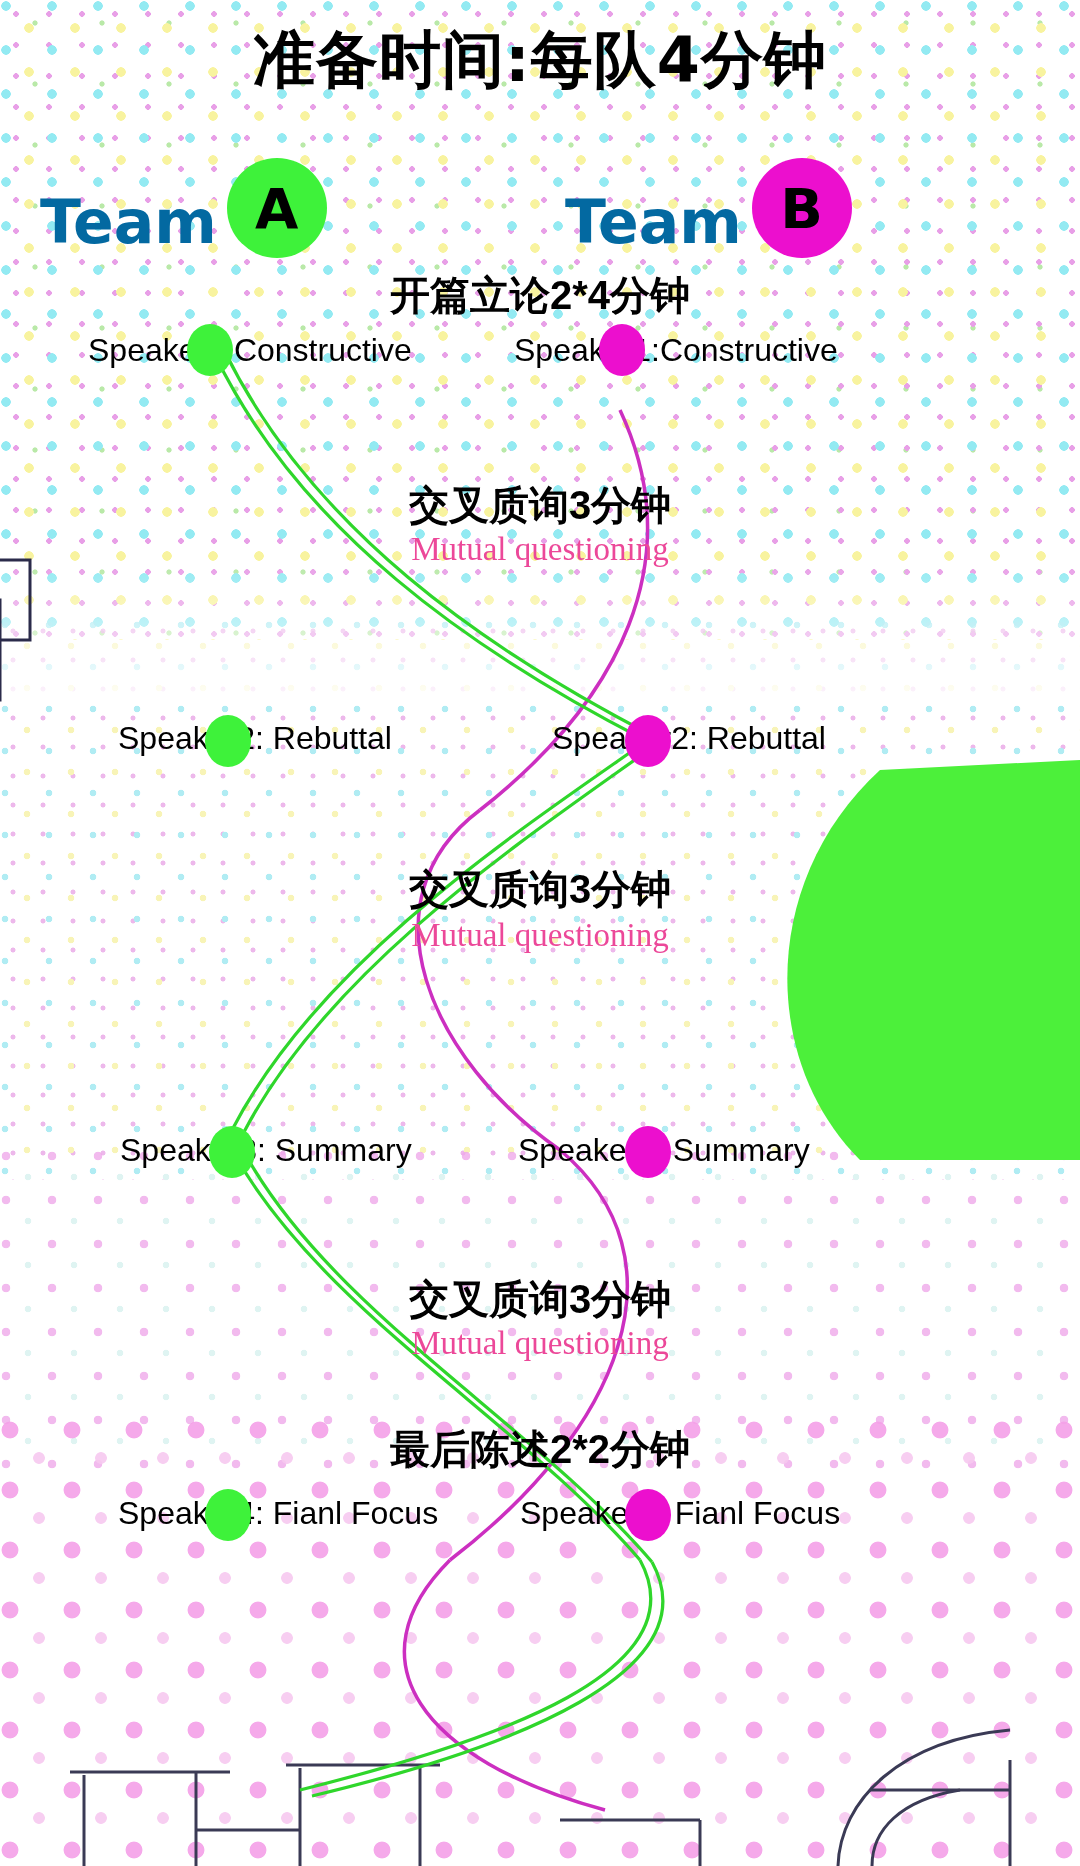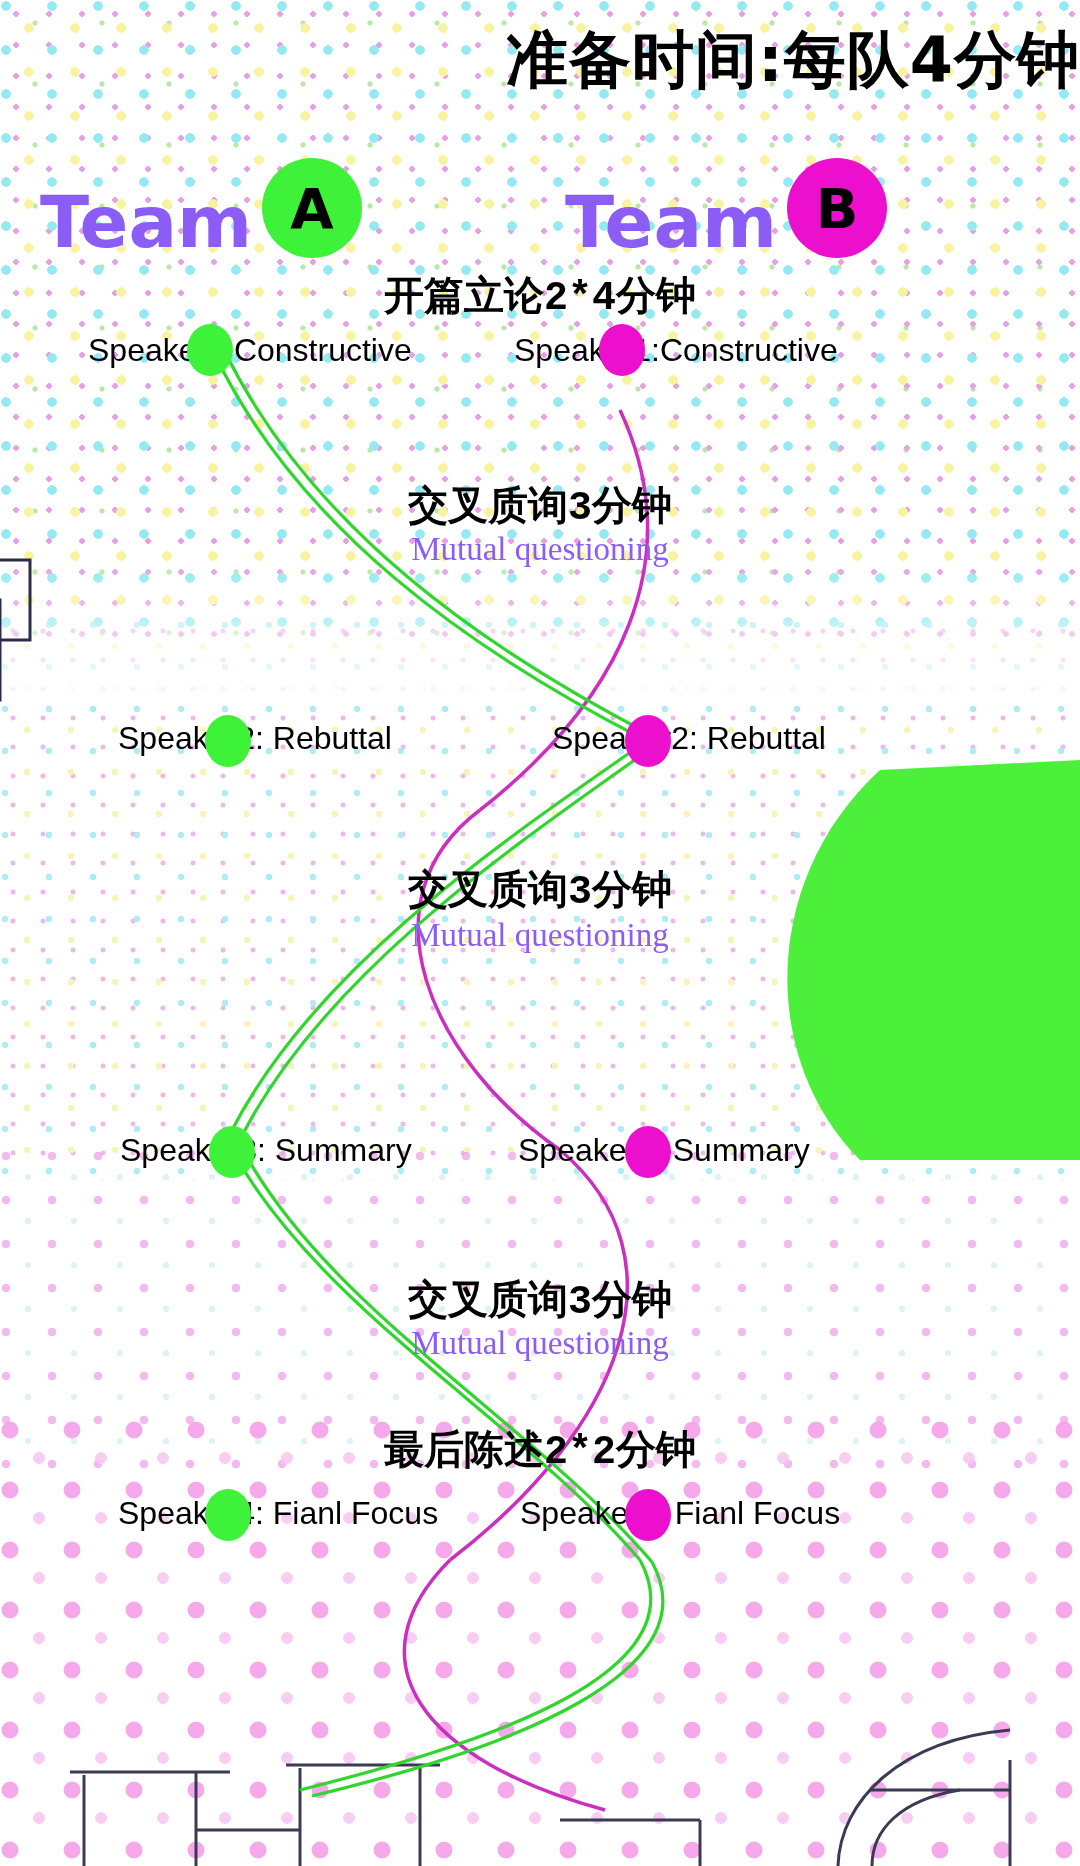--- a/index.html
+++ b/index.html
@@ -55,51 +55,51 @@
   }
   .fadeWhite{
     position:absolute;left:0;top:560px;width:1080px;height:140px;
     background:linear-gradient(to bottom, rgba(255,255,255,0), rgba(255,255,255,.85));
     pointer-events:none;
   }
   .outlineBox{stroke:#2b2b4a;fill:none;stroke-width:3;}
 
   
   #header-title{
-    position:absolute;left:0;top:18px;width:1080px;text-align:right;
+    position:absolute;left:0;top:18px;width:1080px;text-align:center;
     font-family:"DejaVu Sans","Liberation Sans",sans-serif;
     font-weight:bold;font-size:62px;letter-spacing:1px;color:#000;
     white-space:nowrap;
   }
   .team{
     position:absolute;top:158px;display:flex;align-items:center;gap:10px;
   }
   #team-a{left:40px;}
   #team-b{left:565px;}
   .team-label{
     font-family:"DejaVu Sans","Liberation Sans",sans-serif;
-    font-weight:bold;font-size:72px;color:#8b5cf6;line-height:1;margin-top:28px;
+    font-weight:bold;font-size:60px;color:#0369a1;line-height:1;margin-top:28px;
   }
   .team-badge{
     width:100px;height:100px;border-radius:50%;
     display:flex;align-items:center;justify-content:center;
     font-family:"DejaVu Sans","Liberation Sans",sans-serif;
     font-weight:bold;font-size:56px;color:#000;
   }
 
   
   .phase-title{
     position:absolute;width:1080px;left:0;text-align:center;
-    font-family:Liberation Mono, monospace;
+    font-family:Liberation Sans, sans-serif;
     font-weight:bold;font-size:40px;color:#000;white-space:nowrap;
   }
   .phase-sub{
     position:absolute;width:1080px;left:0;text-align:center;
     font-family:"Liberation Serif","DejaVu Serif",serif;
-    font-size:33px;color:#8b5cf6;white-space:nowrap;
+    font-size:33px;color:#ec4899;white-space:nowrap;
   }
   .speaker-label{
     position:absolute;
     font-family:"Liberation Sans","DejaVu Sans",sans-serif;
     font-size:32px;color:#000;white-space:nowrap;
     transform:translateY(-50%);
   }
   .node{
     position:absolute;width:46px;height:52px;border-radius:50%;
     transform:translate(-50%,-50%);

